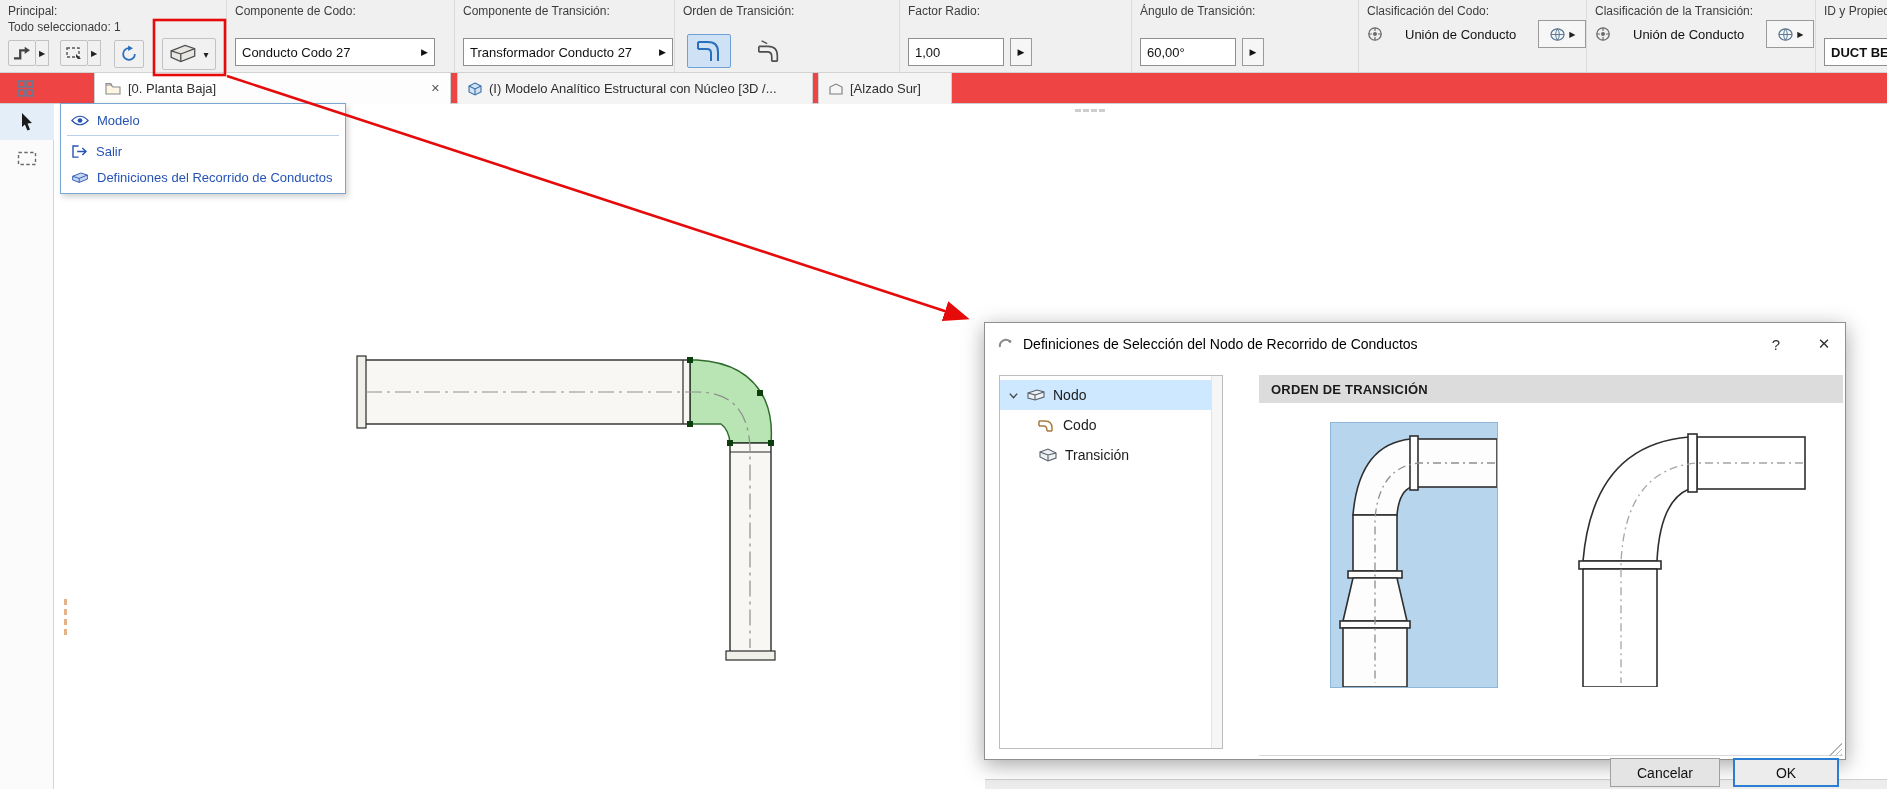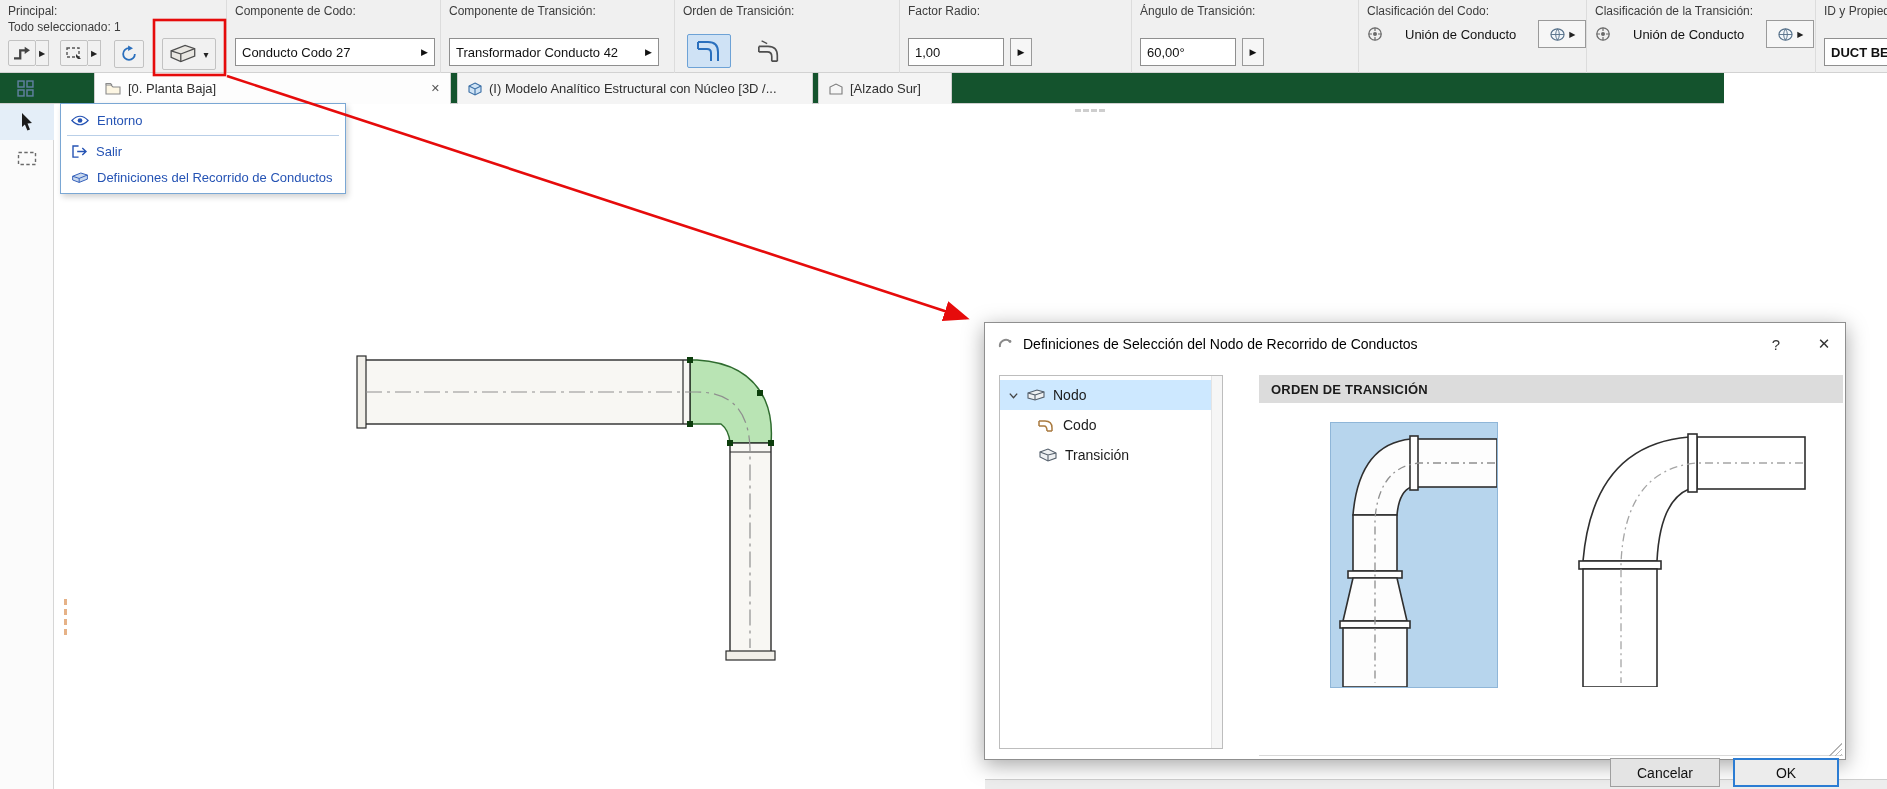--- a/index.html
+++ b/index.html
@@ -29,21 +29,21 @@
               border:1px solid #c2c2c2; border-radius:2px; cursor:pointer; }
   .btn-strip { display:flex; align-items:stretch; position:absolute; top:40px; }
   .strip-fly { width:13px; display:flex; align-items:center; justify-content:center; font-size:8px;
                color:#222; background:#f1f1f1; border:1px solid #c2c2c2; border-left:none; cursor:pointer; }
   .class-row { position:absolute; top:20px; display:flex; align-items:center; gap:22px; }
   .class-text { font-size:13px; color:#111; white-space:nowrap; }
   .class-btn { width:48px; height:28px; background:#f6f6f6; border:1px solid #9a9a9a; display:flex;
                align-items:center; justify-content:center; gap:3px; cursor:pointer; }
 
   
-  #tabbar { position:absolute; left:0; top:73px; width:1724px; height:31px; background:#14532d;
+  #tabbar { position:absolute; left:0; top:73px; width:1887px; height:31px; background:#ef4444;
             border-bottom:1px solid #cfcfcf; z-index:10; }
   .tab { position:absolute; top:0; height:31px; display:flex; align-items:center; gap:7px;
          padding:0 10px; font-size:13px; color:#2f2f2f; background:#f4f4f4;
          border-right:1px solid #cfcfcf; border-left:1px solid #cfcfcf; cursor:pointer;
          white-space:nowrap; overflow:hidden; }
   .tab.active { background:#fdfdfd; }
   .tab-close { font-size:11px; color:#555; margin-left:10px; cursor:pointer; }
   .grid-btn { position:absolute; left:8px; top:3px; width:34px; height:25px; display:flex;
               align-items:center; justify-content:center; cursor:pointer; }
 
@@ -151,24 +151,24 @@
     </div>
 
     <div class="tb-sec" style="left:226px;width:219px;">
       <div class="tb-label">Componente de Codo:</div>
       <div class="val-field" style="left:8px;width:200px;">
         <span class="vtext">Conducto Codo 27</span>
         <span class="flyout-glyph">▶</span>
       </div>
     </div>
 
-    <div class="tb-sec" style="left:440px;width:229px;padding-left:44px;">
+    <div class="tb-sec" style="left:454px;width:229px;padding-left:44px;">
       <div class="tb-label">Componente de Transición:</div>
       <div class="val-field" style="left:8px;width:210px;">
-        <span class="vtext">Transformador Conducto 42</span>
+        <span class="vtext">Transformador Conducto 27</span>
         <span class="flyout-glyph">▶</span>
       </div>
     </div>
 
     <div class="tb-sec" style="left:674px;width:225px;">
       <div class="tb-label">Orden de Transición:</div>
       <div class="icon-btn" style="position:absolute;left:12px;top:34px;width:44px;height:34px;background:#cfe2f5;border:1px solid #6da2d6;">
         <span>
           <svg width="28" height="26" viewBox="0 0 28 26">
               <path d="M3 4 H13 Q23 4 23 14 V23" fill="none" stroke="#2a6fbd" stroke-width="2"></path>
@@ -315,21 +315,21 @@
   </div>
 
   <div id="ctxmenu">
     <div class="menu-item">
       <span>
         <svg width="18" height="11" viewBox="0 0 20 12">
             <path d="M1 6 Q10 -3.5 19 6 Q10 15.5 1 6 Z" fill="none" stroke="#2553b4" stroke-width="1.3"></path>
             <circle cx="10" cy="6" r="2.6" fill="#2553b4"></circle>
           </svg>
       </span>
-      <span>Entorno</span>
+      <span>Modelo</span>
     </div>
     <div class="menu-sep"></div>
     <div class="menu-item">
       <span>
         <svg width="17" height="13" viewBox="0 0 18 14">
             <path d="M8 1 H2 V13 H8" fill="none" stroke="#2553b4" stroke-width="1.5"></path>
             <path d="M6.5 7 H16 M12 3.2 L16 7 L12 10.8" fill="none" stroke="#2553b4" stroke-width="1.5"></path>
           </svg>
       </span>
       <span>Salir</span>

